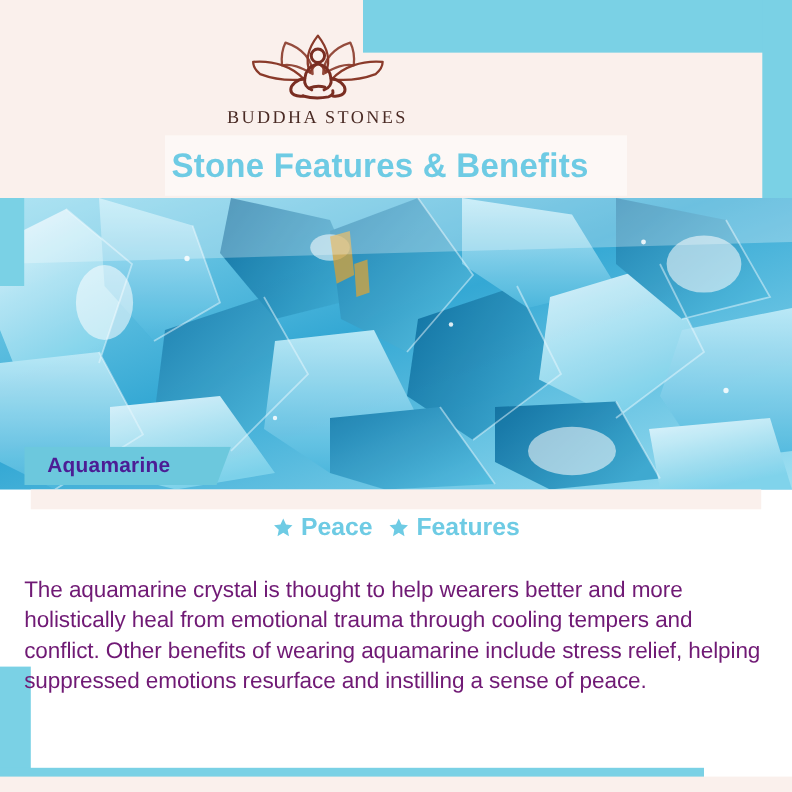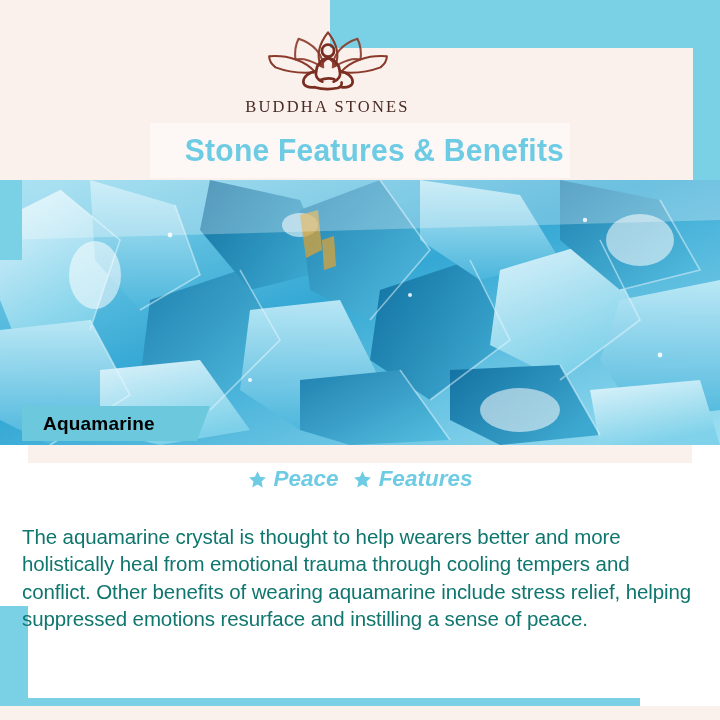--- a/index.html
+++ b/index.html
@@ -15,33 +15,33 @@
   .edge-top-right{position:absolute;top:0;left:330px;width:390px;height:48px;background:#7ad1e5;}
   .edge-right{position:absolute;top:0;right:0;width:27px;height:180px;background:#7ad1e5;}
   .cream-top{position:absolute;top:0;left:0;width:697px;height:180px;background:#faf0ec;}
   .cream-top-inner{position:absolute;top:48px;left:330px;width:367px;height:132px;background:#faf0ec;}
   .edge-left-bottom{position:absolute;left:0;top:606px;width:28px;height:114px;background:#7ad1e5;}
   .edge-bottom{position:absolute;left:0;bottom:0;width:640px;height:22px;background:#7ad1e5;}
   .cream-bottom{position:absolute;left:0;bottom:0;width:720px;height:14px;background:#faf0ec;}
 
   
   .logo-wrap{position:absolute;top:26px;left:0;width:577px;height:100px;
-    display:flex;flex-direction:column;align-items:center;justify-content:flex-start;padding-left:39px;}
+    display:flex;flex-direction:column;align-items:center;justify-content:flex-start;}
   .logo-mark{width:176px;height:70px;display:block;}
   .logo-text{
     font-family:"Liberation Serif", serif;
     font-size:16.5px;letter-spacing:2.2px;color:#4a2a24;
     margin-top:1px;font-weight:400;
   }
 
   
   .title-panel{
     position:absolute;left:150px;top:123px;width:420px;height:55px;
     background:#fdf8f6;
-    display:flex;align-items:center;justify-content:flex-end;
+    display:flex;align-items:center;justify-content:flex-start;
   }
   .title-text{
     font-family:"Liberation Sans Narrow","Liberation Sans",sans-serif;
     font-weight:bold;font-size:31px;color:#6ecbe4;
     letter-spacing:0.2px;white-space:nowrap;
     transform:scaleX(0.97);
   }
 
   
   .hero{position:absolute;left:0;top:180px;width:720px;height:265px;overflow:hidden;background:#4fb8dd;}
@@ -49,44 +49,44 @@
   .hero-left-strip{position:absolute;left:0;top:180px;width:22px;height:80px;background:#7ad1e5;}
 
   
   .stone-banner{
     position:absolute;left:22px;top:406px;width:188px;height:35px;
     background:#6cc8dd;
     clip-path:polygon(0 0,100% 0,93% 100%,0 100%);
     display:flex;align-items:center;
   }
   .stone-banner-label{
-    color:#000000;font-weight:bold;font-size:19px;margin-left:21px;
+    color:#4c1d95;font-weight:bold;font-size:19px;margin-left:21px;
     letter-spacing:0.2px;
   }
 
   
   .strip-under{position:absolute;left:28px;top:445px;width:664px;height:18px;background:#faf0ec;}
 
   
   .benefits{
     position:absolute;left:0;top:462px;width:720px;height:34px;
-    display:flex;align-items:center;justify-content:center;gap:14px;font-style:italic;
+    display:flex;align-items:center;justify-content:center;gap:14px;
   }
   .benefit{display:flex;align-items:center;gap:7px;}
   .star{width:19px;height:19px;display:block;flex:none;}
   .benefit-label{
     font-family:"Liberation Sans Narrow","Liberation Sans",sans-serif;
     font-weight:bold;font-size:22.5px;color:#6ecbe4;white-space:nowrap;
   }
 
   
   .body-copy{
     position:absolute;left:22px;top:502px;width:672px;
     font-family:"Liberation Sans Narrow","Liberation Sans",sans-serif;
-    font-size:20.5px;line-height:27.5px;color:#0f766e;
+    font-size:20.5px;line-height:27.5px;color:#701a75;
     font-weight:500;letter-spacing:-0.1px;
   }
 </style>
 </head>
 <body>
 
 <div class="page">
 
   <div class="cream-top"></div>
   <div class="edge-top-right"></div>

